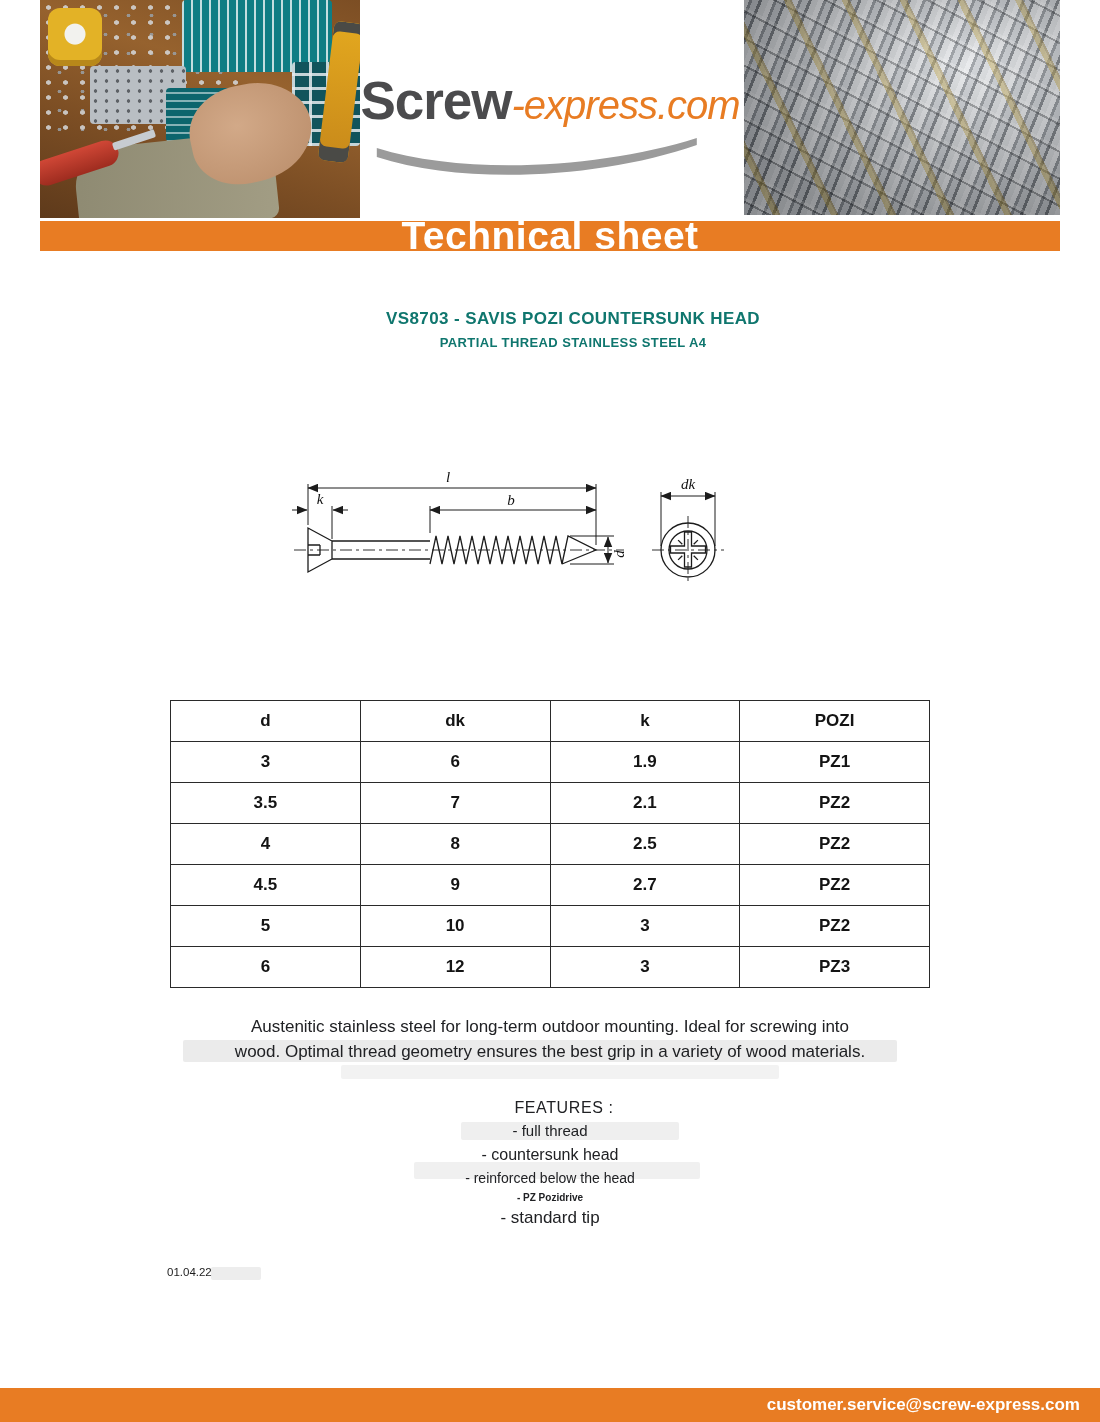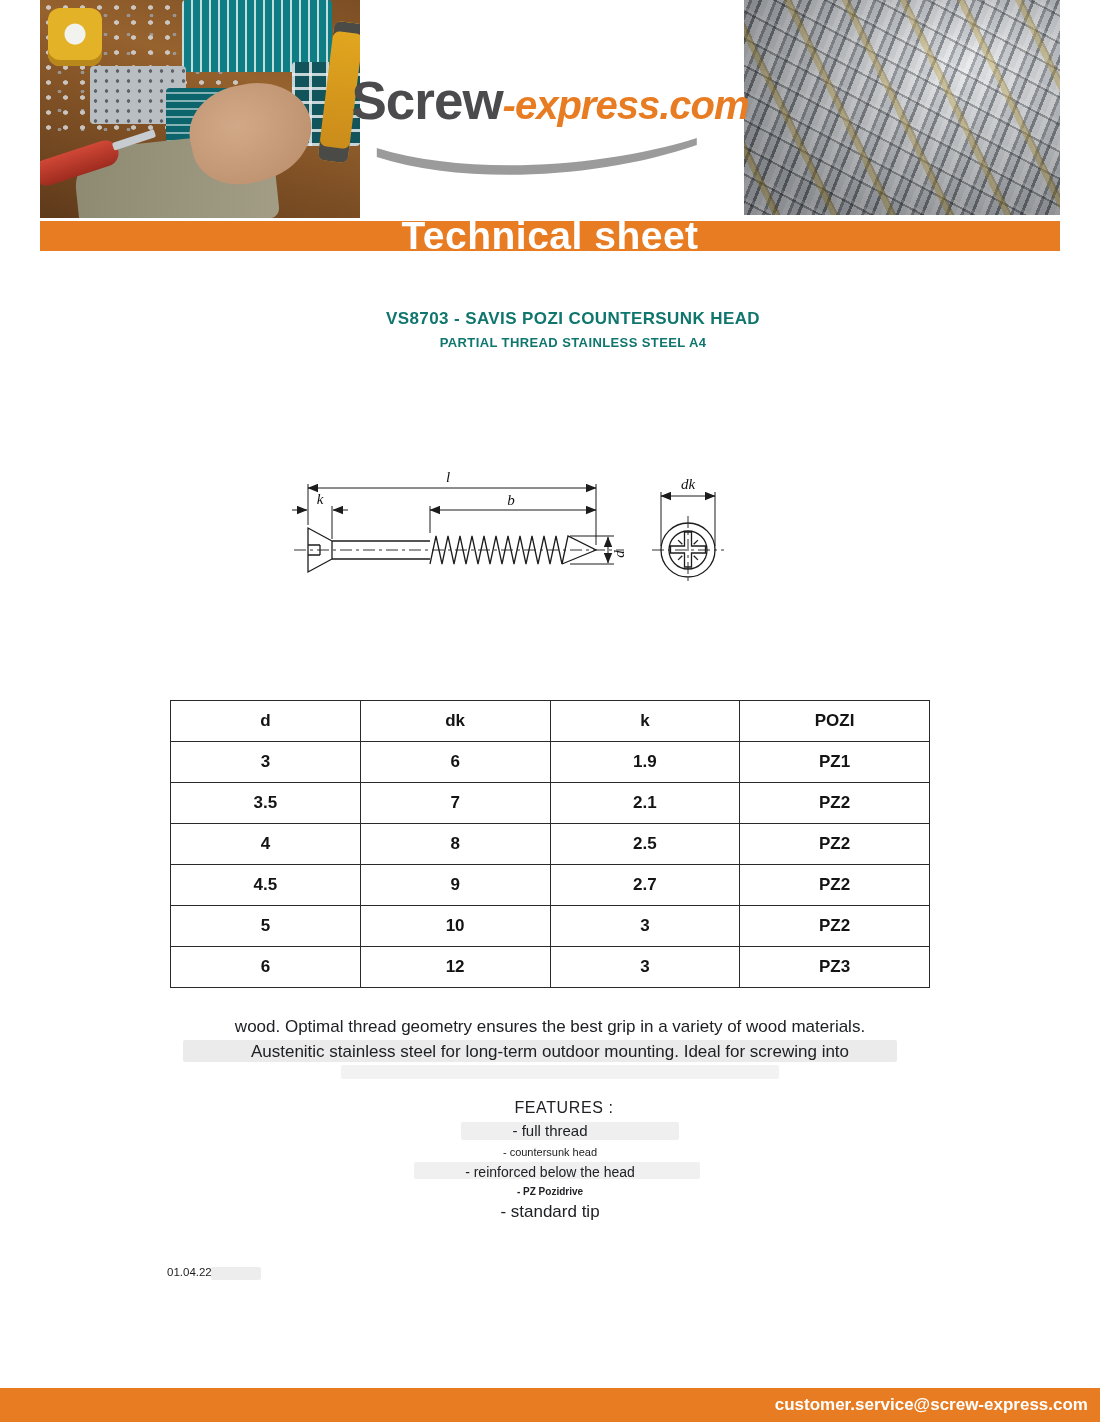--- a/index.html
+++ b/index.html
@@ -48,21 +48,21 @@
     border-radius:48% 52% 55% 45%; transform:rotate(-12deg); }
 
   .rp-base { background:repeating-linear-gradient(112deg,#e3e5e8 0 5px,#878c92 5px 8px,#c6cacf 8px 14px,#6f747a 14px 17px,#d5d8db 17px 23px); }
   .rp-cross { background:repeating-linear-gradient(28deg, rgba(30,33,37,0) 0 11px, rgba(30,33,37,.4) 11px 13px, rgba(255,255,255,.25) 13px 16px, rgba(30,33,37,0) 16px 24px); }
   .rp-gold { background:repeating-linear-gradient(64deg, transparent 0 26px, rgba(190,158,52,.8) 26px 31px, rgba(136,106,24,.8) 31px 33px, transparent 33px 52px); opacity:.6; }
   .rp-shade { background:radial-gradient(ellipse at 70% 30%, rgba(255,255,255,.25), rgba(20,22,25,.38) 78%); }
 
   
   .logo-wrap { position:absolute; top:70px; left:0; width:100%; text-align:center; z-index:3; white-space:nowrap; }
   .logo-screw { font-size:53px; font-weight:700; color:#4b4b4d; letter-spacing:-1px; }
-  .logo-express { font-size:40px; font-weight:700; font-style:italic; color:#e87c23; letter-spacing:-1px; }
+  .logo-express { font-size:40px; font-weight:400; font-style:italic; color:#e87c23; letter-spacing:-1px; }
   .swoosh { position:absolute; top:132px; left:50%; transform:translateX(-54%); z-index:2; }
 
   
   .banner { position:absolute; left:40px; right:40px; top:221px; height:30px; background:#e87c23;
     display:flex; align-items:center; justify-content:center; }
   .banner-text { color:#fff; font-size:39px; font-weight:700; letter-spacing:.5px; }
 
   
   .title-block { position:absolute; top:309px; left:0; width:100%; text-align:center; color:#0f766e;padding-left:23px; }
   .title-line1 { font-size:17px; font-weight:700; letter-spacing:.4px; }
@@ -76,37 +76,37 @@
   .spec-table { position:absolute; left:170px; top:700px; width:760px; border-collapse:collapse; table-layout:fixed; }
   .spec-table th, .spec-table td { border:1px solid #2a2a2a; height:40px; text-align:center;
     vertical-align:middle; font-size:17px; font-weight:700; color:#141414; padding:0; }
 
   
   .desc { position:absolute; top:1014px; left:0; width:100%; text-align:center; font-size:17px;
     color:#202124; line-height:25px; z-index:2; }
   .features { position:absolute; top:1099px; left:0; width:100%; text-align:center; color:#202124; z-index:2; }
   .features-heading { font-size:16px; letter-spacing:.6px;padding-left:28px; }
   .feat-0 { font-size:15px; margin-top:5px; }
-  .feat-1 { font-size:11px; margin-top:7px; }
+  .feat-1 { font-size:16px; margin-top:7px; }
   .feat-2 { font-size:14px; margin-top:6px; }
   .feat-3 { font-size:10px; font-weight:700; margin-top:6px; }
   .feat-4 { font-size:17px; margin-top:5px; }
 
   .artifact { position:absolute; z-index:1; border-radius:2px; }
   .art1 { left:183px; top:1040px; width:714px; height:22px; background:#ebebeb; }
   .art2 { left:341px; top:1065px; width:438px; height:14px; background:#f2f2f2; }
   .art3 { left:461px; top:1122px; width:218px; height:18px; background:#efefef; }
   .art4 { left:414px; top:1162px; width:286px; height:17px; background:#f0f0f0; }
   .art5 { left:211px; top:1267px; width:50px; height:13px; background:#ededed; }
 
   .date { position:absolute; left:167px; top:1266px; font-size:11.5px; color:#1c1c1c; z-index:2; }
 
   
   .footer { position:absolute; left:0; top:1388px; width:100%; height:34px; background:#e87c23;
-    display:flex; align-items:center; justify-content:flex-end; box-sizing:border-box; padding-right:12px; }
+    display:flex; align-items:center; justify-content:flex-end; box-sizing:border-box; padding-right:20px; }
   .footer-email { color:#fff; font-weight:700; font-size:17px; }
 </style>
 </head>
 <body>
 
 <div class="page">
 
   <div class="photo photo-left">
     <div class="fill lp-base"></div>
     <div class="fill lp-dots"></div>
@@ -238,22 +238,22 @@
     </tbody>
   </table>
 
   <div class="artifact art1"></div>
   <div class="artifact art2"></div>
   <div class="artifact art3"></div>
   <div class="artifact art4"></div>
   <div class="artifact art5"></div>
 
   <div class="desc">
+    <div>Austenitic stainless steel for long-term outdoor mounting. Ideal for screwing into</div>
     <div>wood. Optimal thread geometry ensures the best grip in a variety of wood materials.</div>
-    <div>Austenitic stainless steel for long-term outdoor mounting. Ideal for screwing into</div>
   </div>
 
   <div class="features">
     <div class="features-heading">FEATURES :</div>
     <div class="feat-0">- full thread</div>
     <div class="feat-1">- countersunk head</div>
     <div class="feat-2">- reinforced below the head</div>
     <div class="feat-3">- PZ Pozidrive</div>
     <div class="feat-4">- standard tip</div>
   </div>

